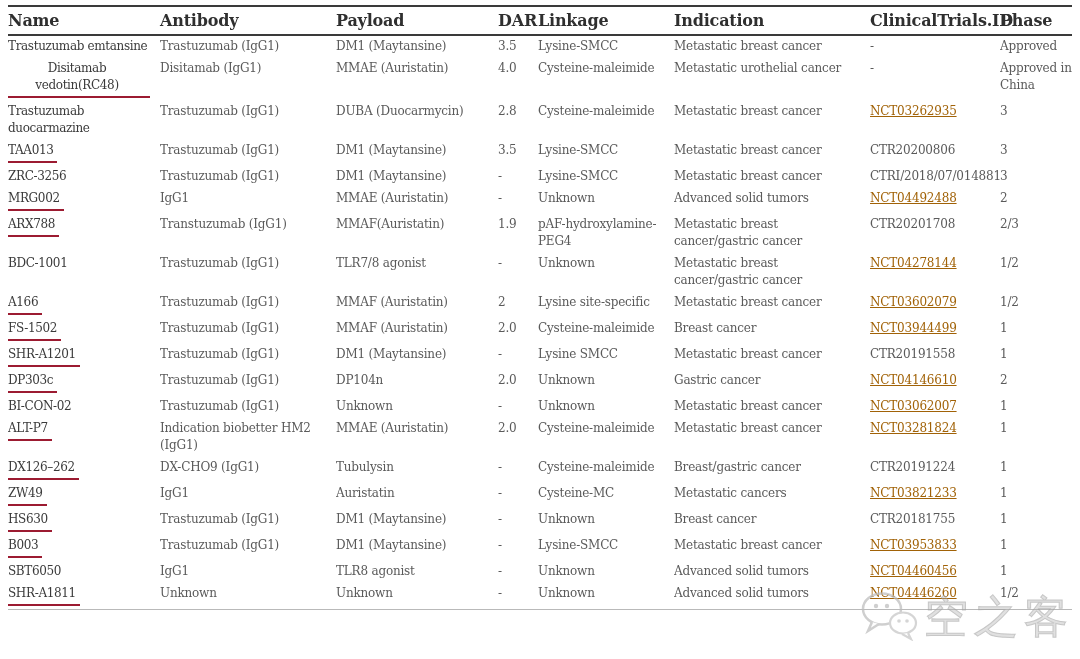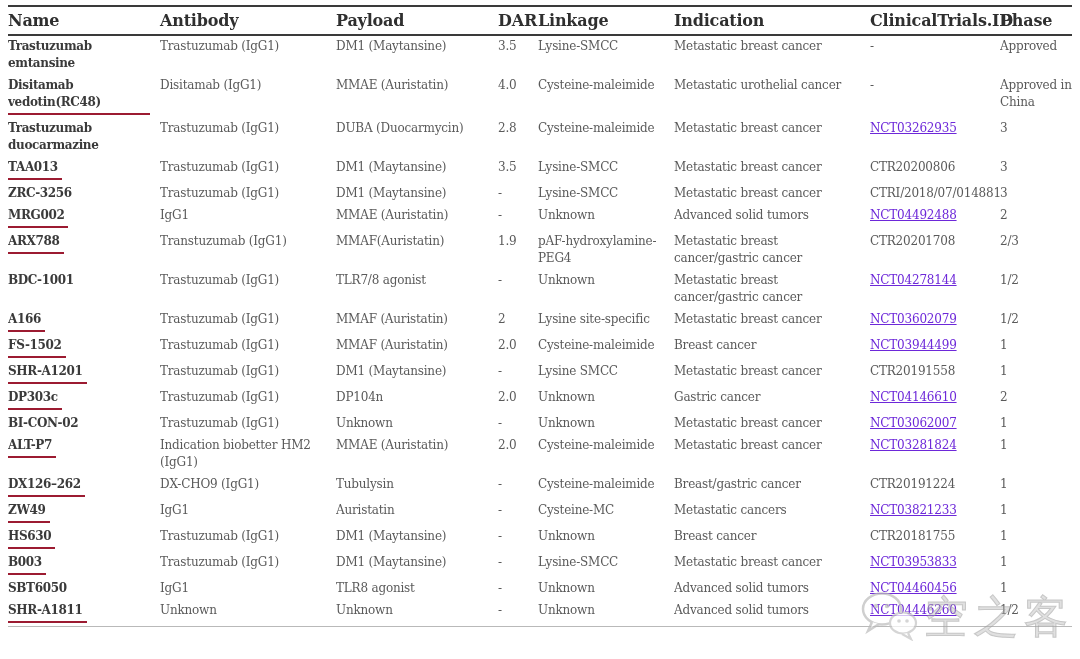--- a/index.html
+++ b/index.html
@@ -44,32 +44,33 @@
   }
   .col-name{width:152px;}
   .col-antibody{width:176px;}
   .col-payload{width:162px;}
   .col-dar{width:40px;}
   .col-linkage{width:136px;}
   .col-indication{width:196px;margin-left:44px;}
   .col-trials{width:130px;}
   .col-phase{width:72px;padding-right:0 !important;}
   td.col-name .drug-name{
-    font-weight:bold;
+    font-weight:normal;
     color:#3a3a3a;
     letter-spacing:-0.35px;
+    text-align:center;
   }
   td.col-name .drug-name.underlined{
     display:inline-block;
     border-bottom:2.5px solid #9c1b31;
     padding-bottom:2px;
     padding-right:4px;
   }
   a.trial-link{
-    color:#6d28d9;
+    color:#a16207;
     text-decoration:underline;
   }
   .watermark{
     position:absolute;
     right:6px;
     bottom:14px;
     display:flex;
     align-items:center;
     gap:6px;
     pointer-events:none;

